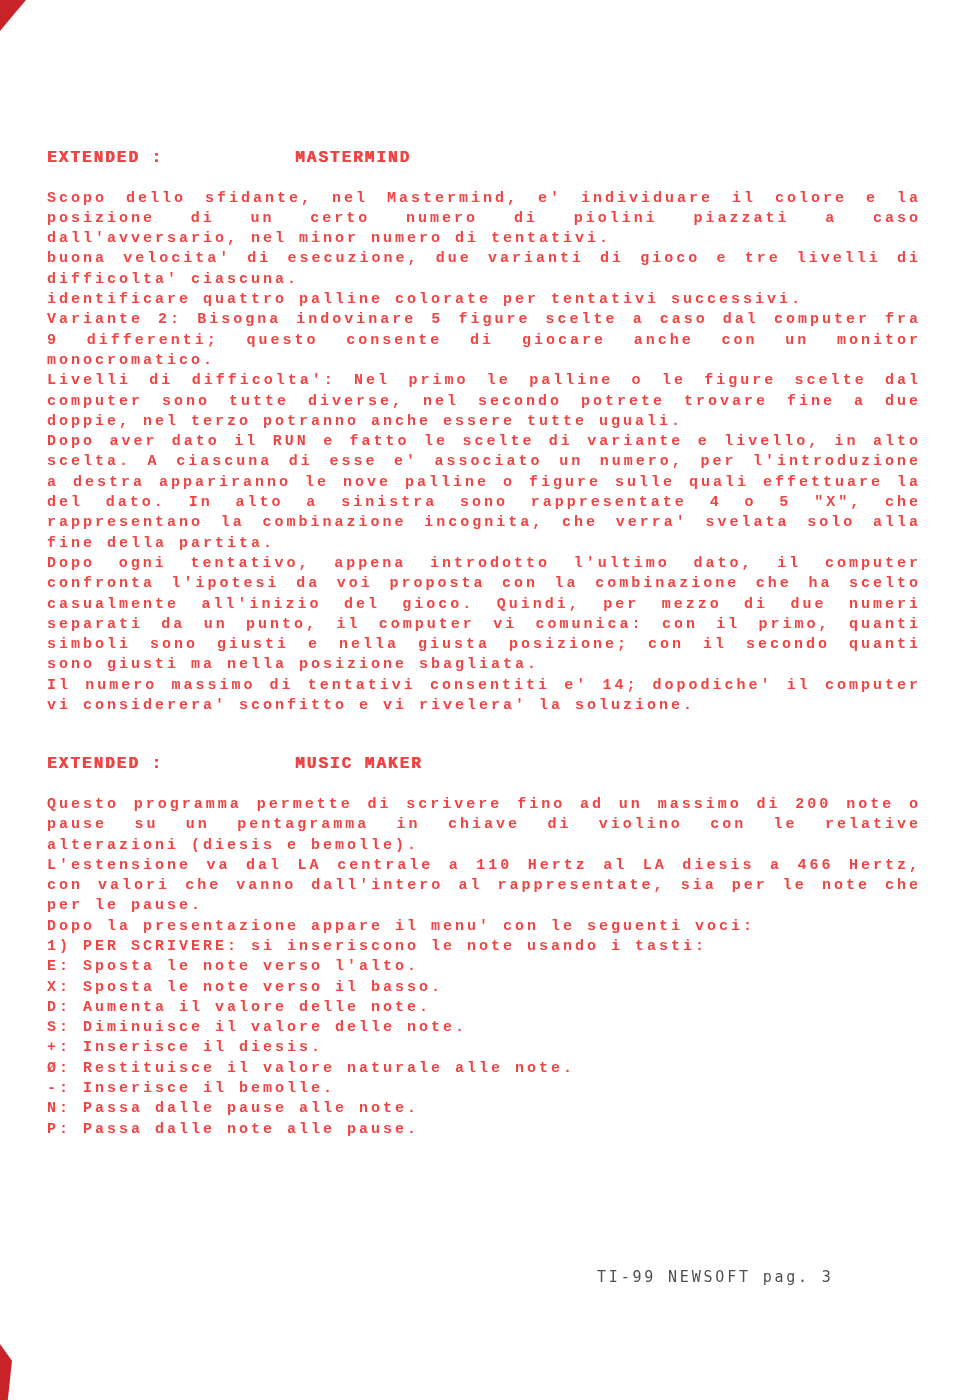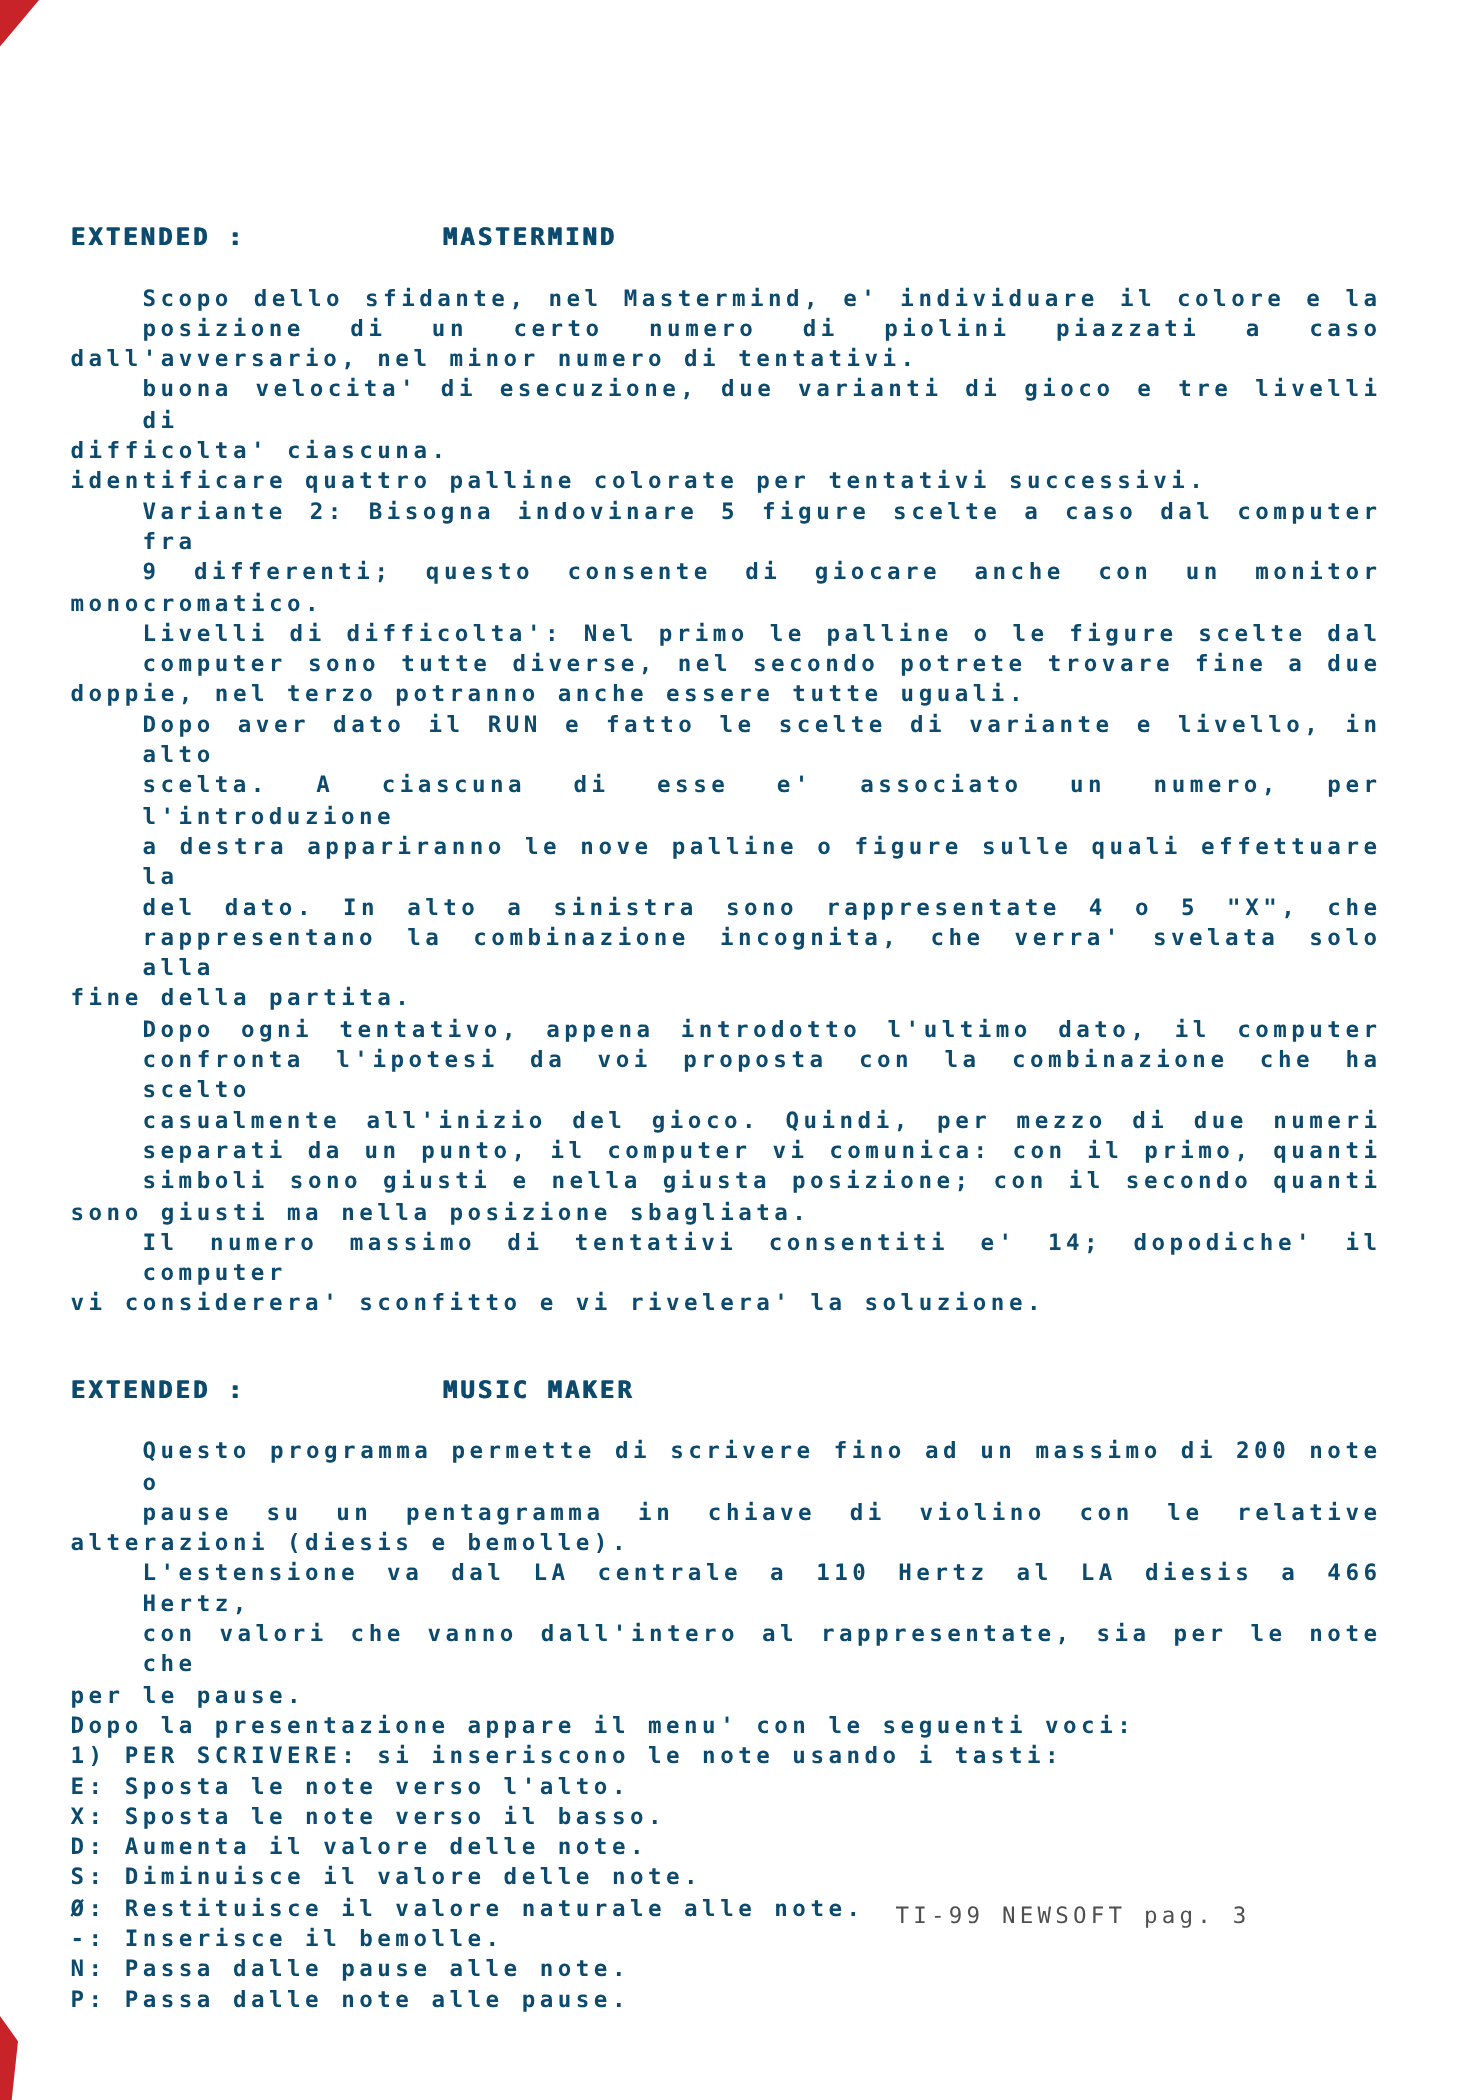--- a/index.html
+++ b/index.html
@@ -22,46 +22,46 @@
   }
   .mark-bottom-left {
     position: absolute; left: 0; top: 1344px;
     width: 12px; height: 56px;
     clip-path: polygon(0 0, 100% 30%, 65% 100%, 0 100%);
   }
   .content {
     position: absolute;
     left: 47px; top: 148px;
     width: 874px;
-    color: #0c4a6e;
+    color: #ef4444;
     font-size: 15px;
     font-weight: 700;
     letter-spacing: 3px;
     line-height: 20.3px;
+    font-family: Liberation Mono, monospace;
   }
   .section + .section { margin-top: 38px; }
   .heading {
     display: flex;
     font-size: 16px;
     letter-spacing: 2px;
     font-weight: 800;
     text-shadow: 0.7px 0 0 currentColor;
     margin-bottom: 20.3px;
     white-space: nowrap;
   }
   .heading .h-label {
     display: inline-block;
     width: 248px;
     flex: 0 0 248px;
   }
   .line { min-height: 20.3px; }
   .line.just {
     text-align: justify;
     text-align-last: justify;
-    margin-left: 48px;
   }
   .footer {
     position: absolute;
     left: 597px; top: 1267px;
     color: #4f4f4f;
     font-size: 15px;
     font-weight: 400;
     letter-spacing: 2.8px;
     line-height: 20px;
     white-space: nowrap;
@@ -124,20 +124,21 @@
           <div class="line">alterazioni (diesis e bemolle).</div>
           <div class="line just">L'estensione va dal LA centrale a 110 Hertz al LA diesis a 466 Hertz,</div>
           <div class="line just">con valori che vanno dall'intero al rappresentate, sia per le note che</div>
           <div class="line">per le pause.</div>
           <div class="line">Dopo la presentazione appare il menu' con le seguenti voci:</div>
           <div class="line">1) PER SCRIVERE: si inseriscono le note usando i tasti:</div>
           <div class="line">E: Sposta le note verso l'alto.</div>
           <div class="line">X: Sposta le note verso il basso.</div>
           <div class="line">D: Aumenta il valore delle note.</div>
           <div class="line">S: Diminuisce il valore delle note.</div>
+          <div class="line">+: Inserisce il diesis.</div>
           <div class="line">Ø: Restituisce il valore naturale alle note.</div>
           <div class="line">-: Inserisce il bemolle.</div>
           <div class="line">N: Passa dalle pause alle note.</div>
           <div class="line">P: Passa dalle note alle pause.</div>
         </div>
     </div>
 
   </div>
 
   <div class="footer">TI-99 NEWSOFT pag. 3</div>

